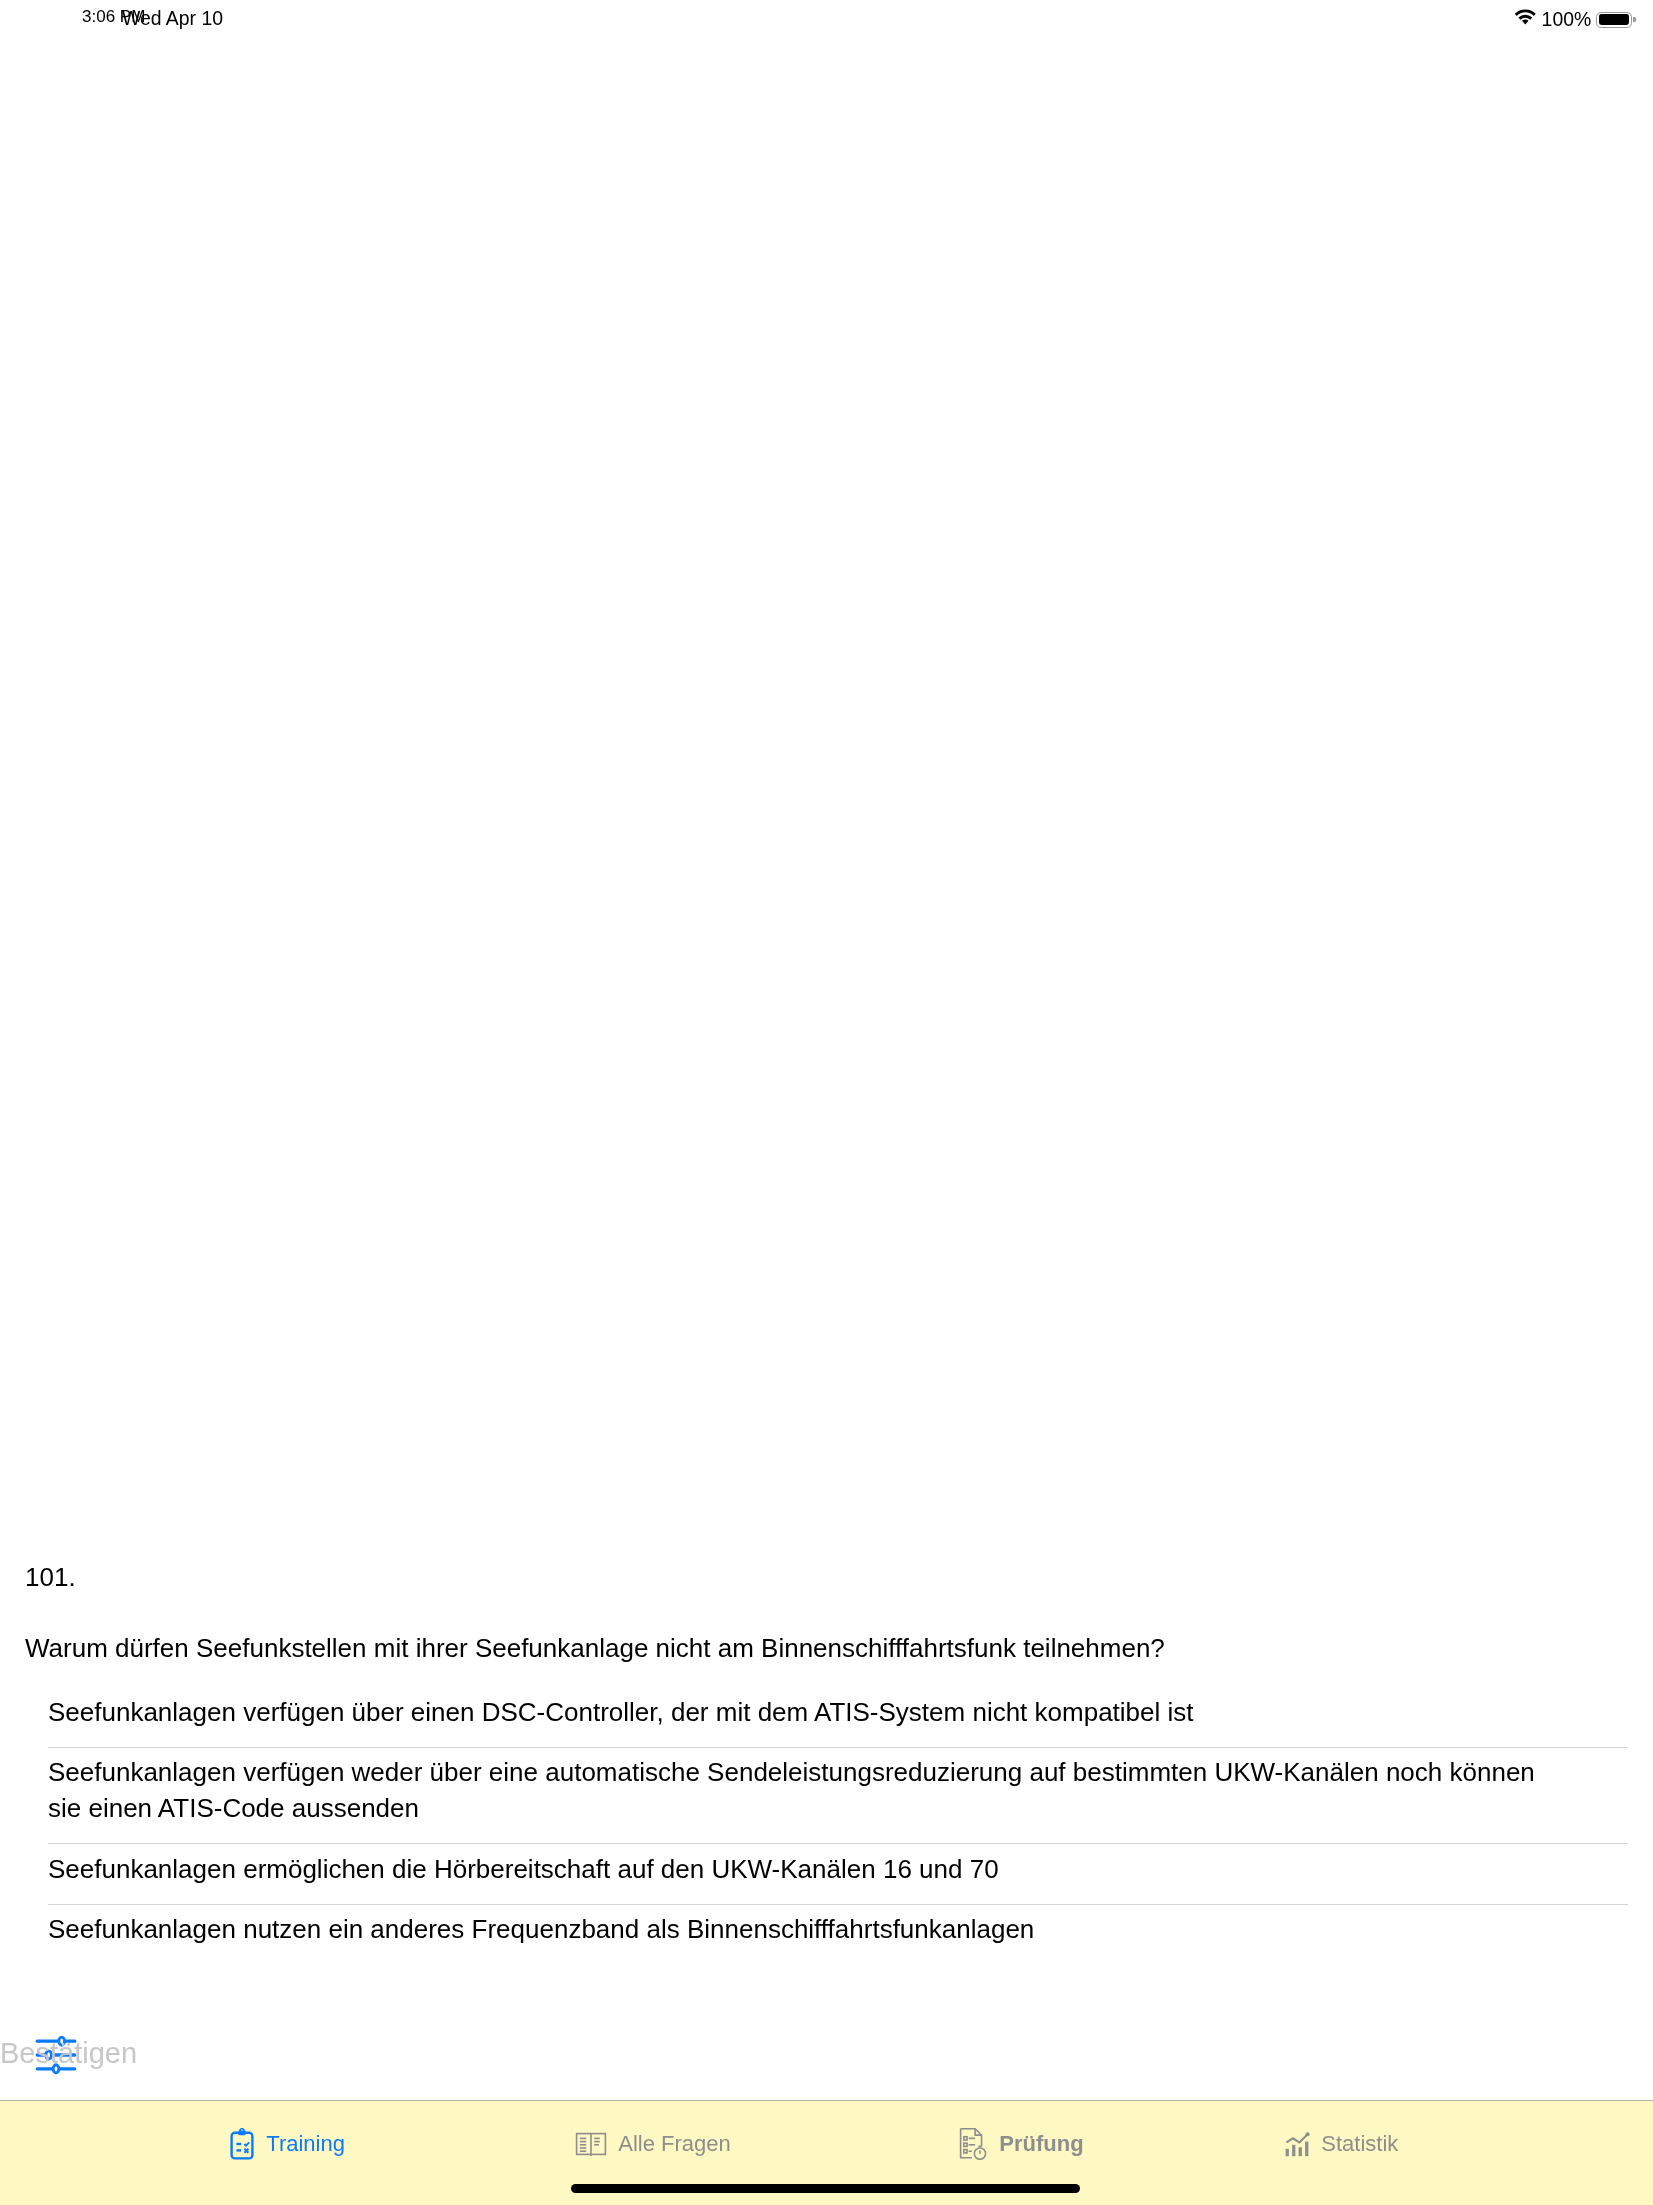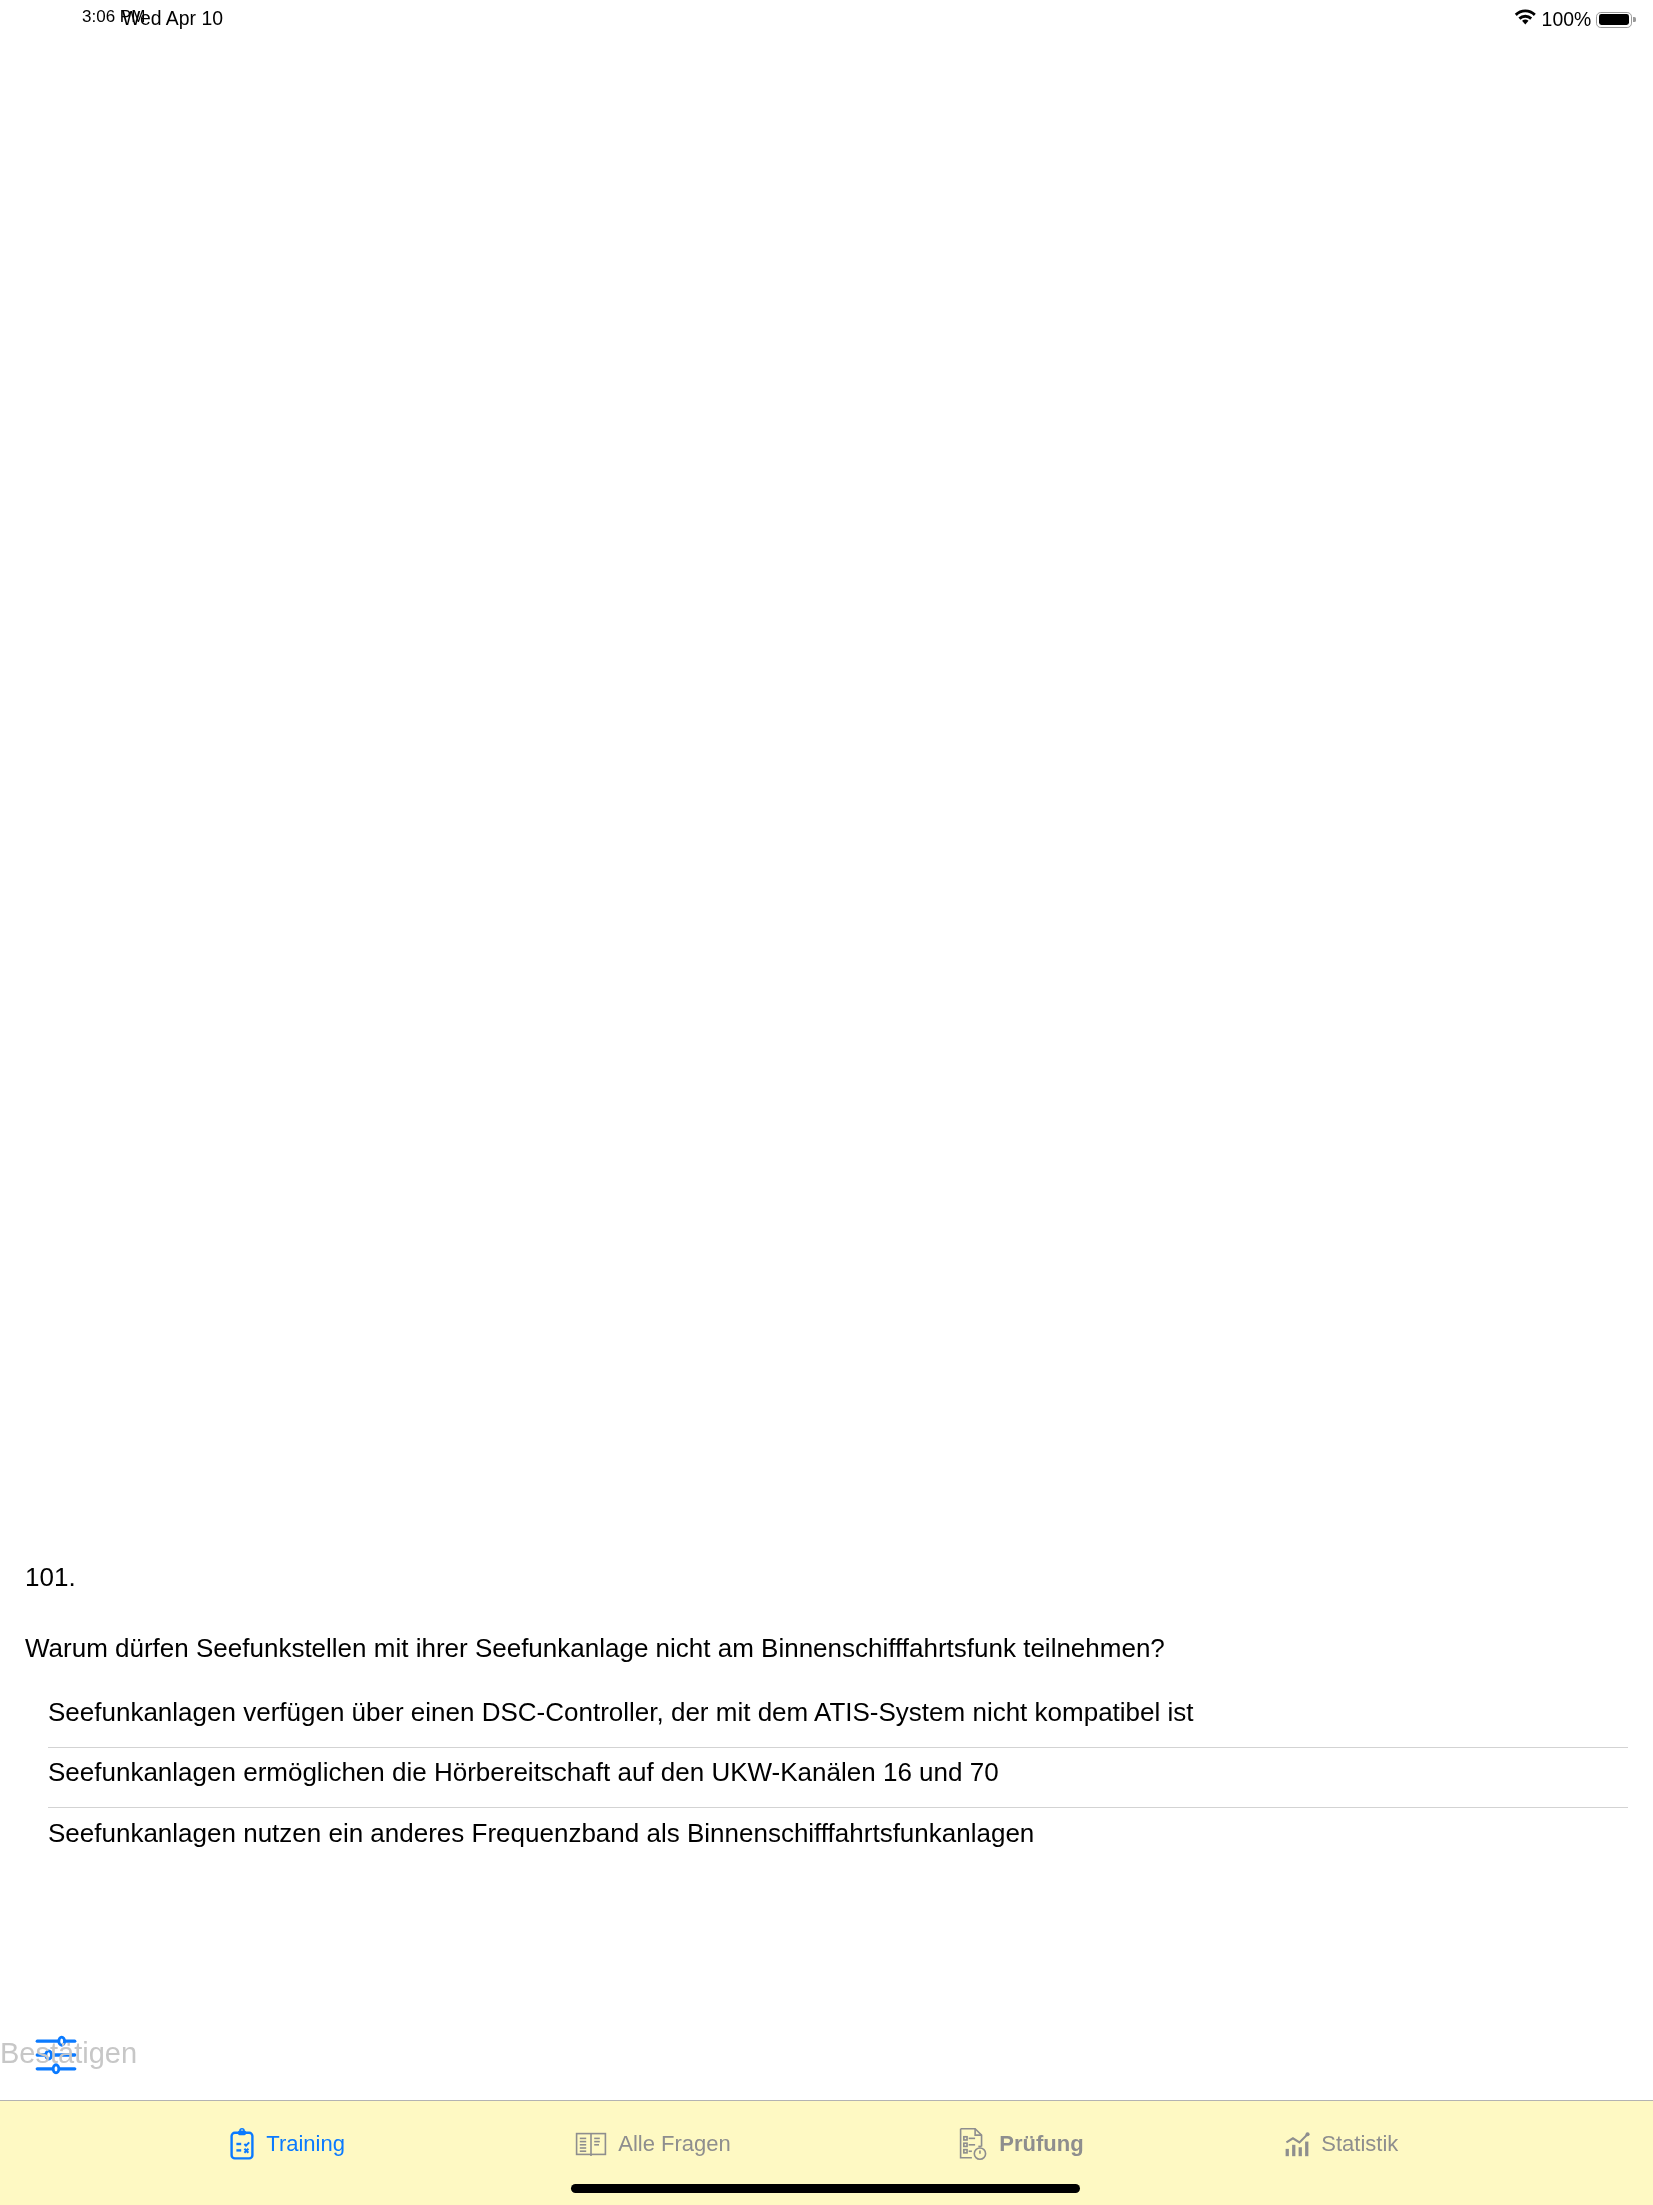--- a/index.html
+++ b/index.html
@@ -55,20 +55,23 @@
     </div>
   </div>
 </div>
 
 <div class="qnum">101.</div>
 <div class="qtext">Warum dürfen Seefunkstellen mit ihrer Seefunkanlage nicht am Binnenschifffahrtsfunk teilnehmen?</div>
 
 <div class="answers">
   <div class="answer">
     <span>Seefunkanlagen verfügen über einen DSC-Controller, der mit dem ATIS-System nicht kompatibel ist</span>
+  </div>
+  <div class="answer">
+    <span>Seefunkanlagen verfügen weder über eine automatische Sendeleistungsreduzierung auf bestimmten UKW-Kanälen noch können sie einen ATIS-Code aussenden</span>
   </div>
   <div class="answer">
     <span>Seefunkanlagen ermöglichen die Hörbereitschaft auf den UKW-Kanälen 16 und 70</span>
   </div>
   <div class="answer">
     <span>Seefunkanlagen nutzen ein anderes Frequenzband als Binnenschifffahrtsfunkanlagen</span>
   </div>
 </div>
 
 <div class="filter-btn">

